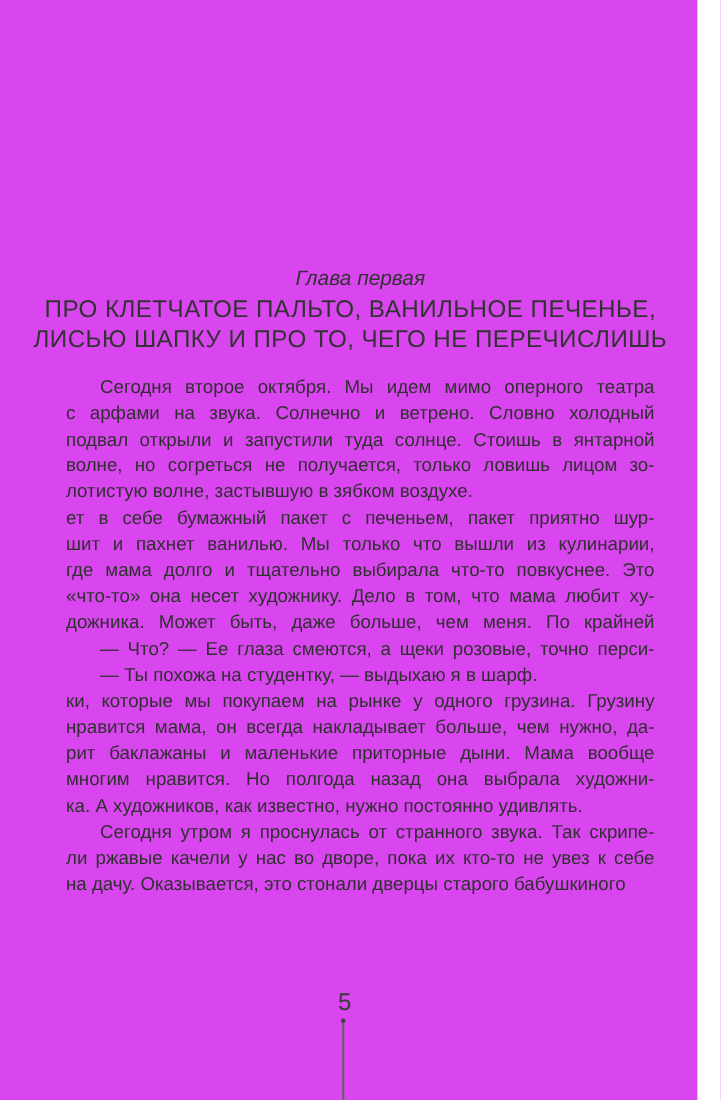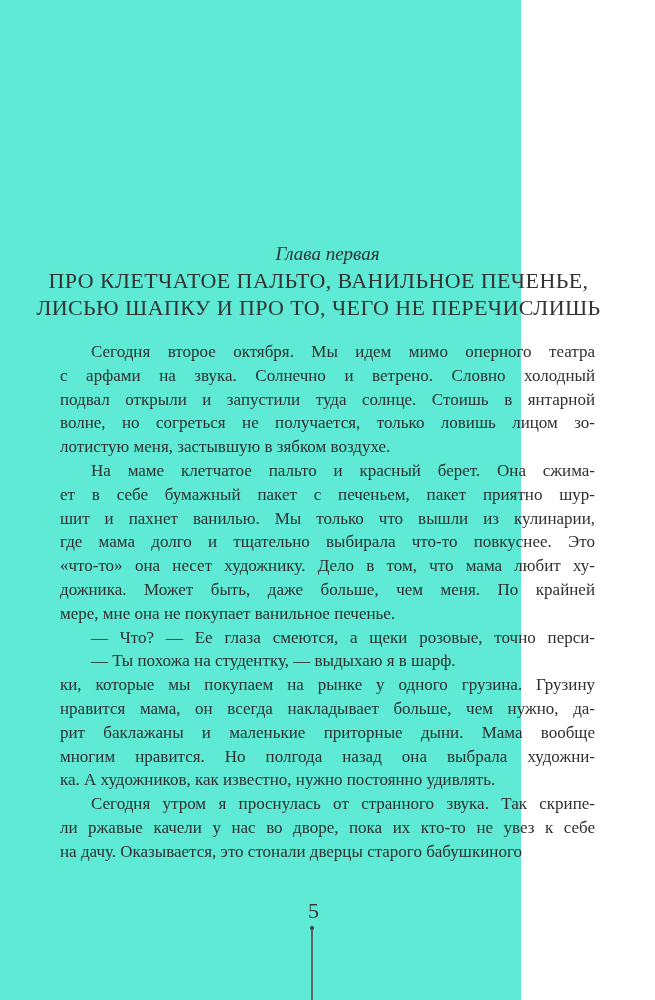--- a/index.html
+++ b/index.html
@@ -5,24 +5,24 @@
   html, body {
     margin: 0;
     padding: 0;
     width: 655px;
     height: 1000px;
     background: #ffffff;
     overflow: hidden;
   }
   .page {
     position: relative;
-    width: 521px;
+    width: 634px;
     height: 1000px;
-    background: #5eead4;
-    font-family: Liberation Serif, serif;
+    background: #d946ef;
+    font-family: Liberation Sans, sans-serif;
     color: #2f2f2f;
   }
   .chapter-label {
     position: absolute;
     top: 242px;
     left: 0;
     width: 655px;
     text-align: center;
     font-style: italic;
     font-size: 19px;
@@ -100,28 +100,26 @@
   <div class="chapter-title">
     <div>ПРО КЛЕТЧАТОЕ ПАЛЬТО, ВАНИЛЬНОЕ ПЕЧЕНЬЕ,</div>
     <div>ЛИСЬЮ ШАПКУ И ПРО ТО, ЧЕГО НЕ ПЕРЕЧИСЛИШЬ</div>
   </div>
 
   <div class="body-text">
       <div class="line first">Сегодня второе октября. Мы идем мимо оперного театра</div>
       <div class="line">с арфами на звука. Солнечно и ветрено. Словно холодный</div>
       <div class="line">подвал открыли и запустили туда солнце. Стоишь в янтарной</div>
       <div class="line">волне, но согреться не получается, только ловишь лицом зо-</div>
-      <div class="line last">лотистую меня, застывшую в зябком воздухе.</div>
-      <div class="line first">На маме клетчатое пальто и красный берет. Она сжима-</div>
+      <div class="line last">лотистую волне, застывшую в зябком воздухе.</div>
       <div class="line">ет в себе бумажный пакет с печеньем, пакет приятно шур-</div>
       <div class="line">шит и пахнет ванилью. Мы только что вышли из кулинарии,</div>
       <div class="line">где мама долго и тщательно выбирала что-то повкуснее. Это</div>
       <div class="line">«что-то» она несет художнику. Дело в том, что мама любит ху-</div>
       <div class="line">дожника. Может быть, даже больше, чем меня. По крайней</div>
-      <div class="line last">мере, мне она не покупает ванильное печенье.</div>
       <div class="line first">— Что? — Ее глаза смеются, а щеки розовые, точно перси-</div>
       <div class="line first last">— Ты похожа на студентку, — выдыхаю я в шарф.</div>
       <div class="line">ки, которые мы покупаем на рынке у одного грузина. Грузину</div>
       <div class="line">нравится мама, он всегда накладывает больше, чем нужно, да-</div>
       <div class="line">рит баклажаны и маленькие приторные дыни. Мама вообще</div>
       <div class="line">многим нравится. Но полгода назад она выбрала художни-</div>
       <div class="line last">ка. А художников, как известно, нужно постоянно удивлять.</div>
       <div class="line first">Сегодня утром я проснулась от странного звука. Так скрипе-</div>
       <div class="line">ли ржавые качели у нас во дворе, пока их кто-то не увез к себе</div>
       <div class="line last">на дачу. Оказывается, это стонали дверцы старого бабушкиного</div>

